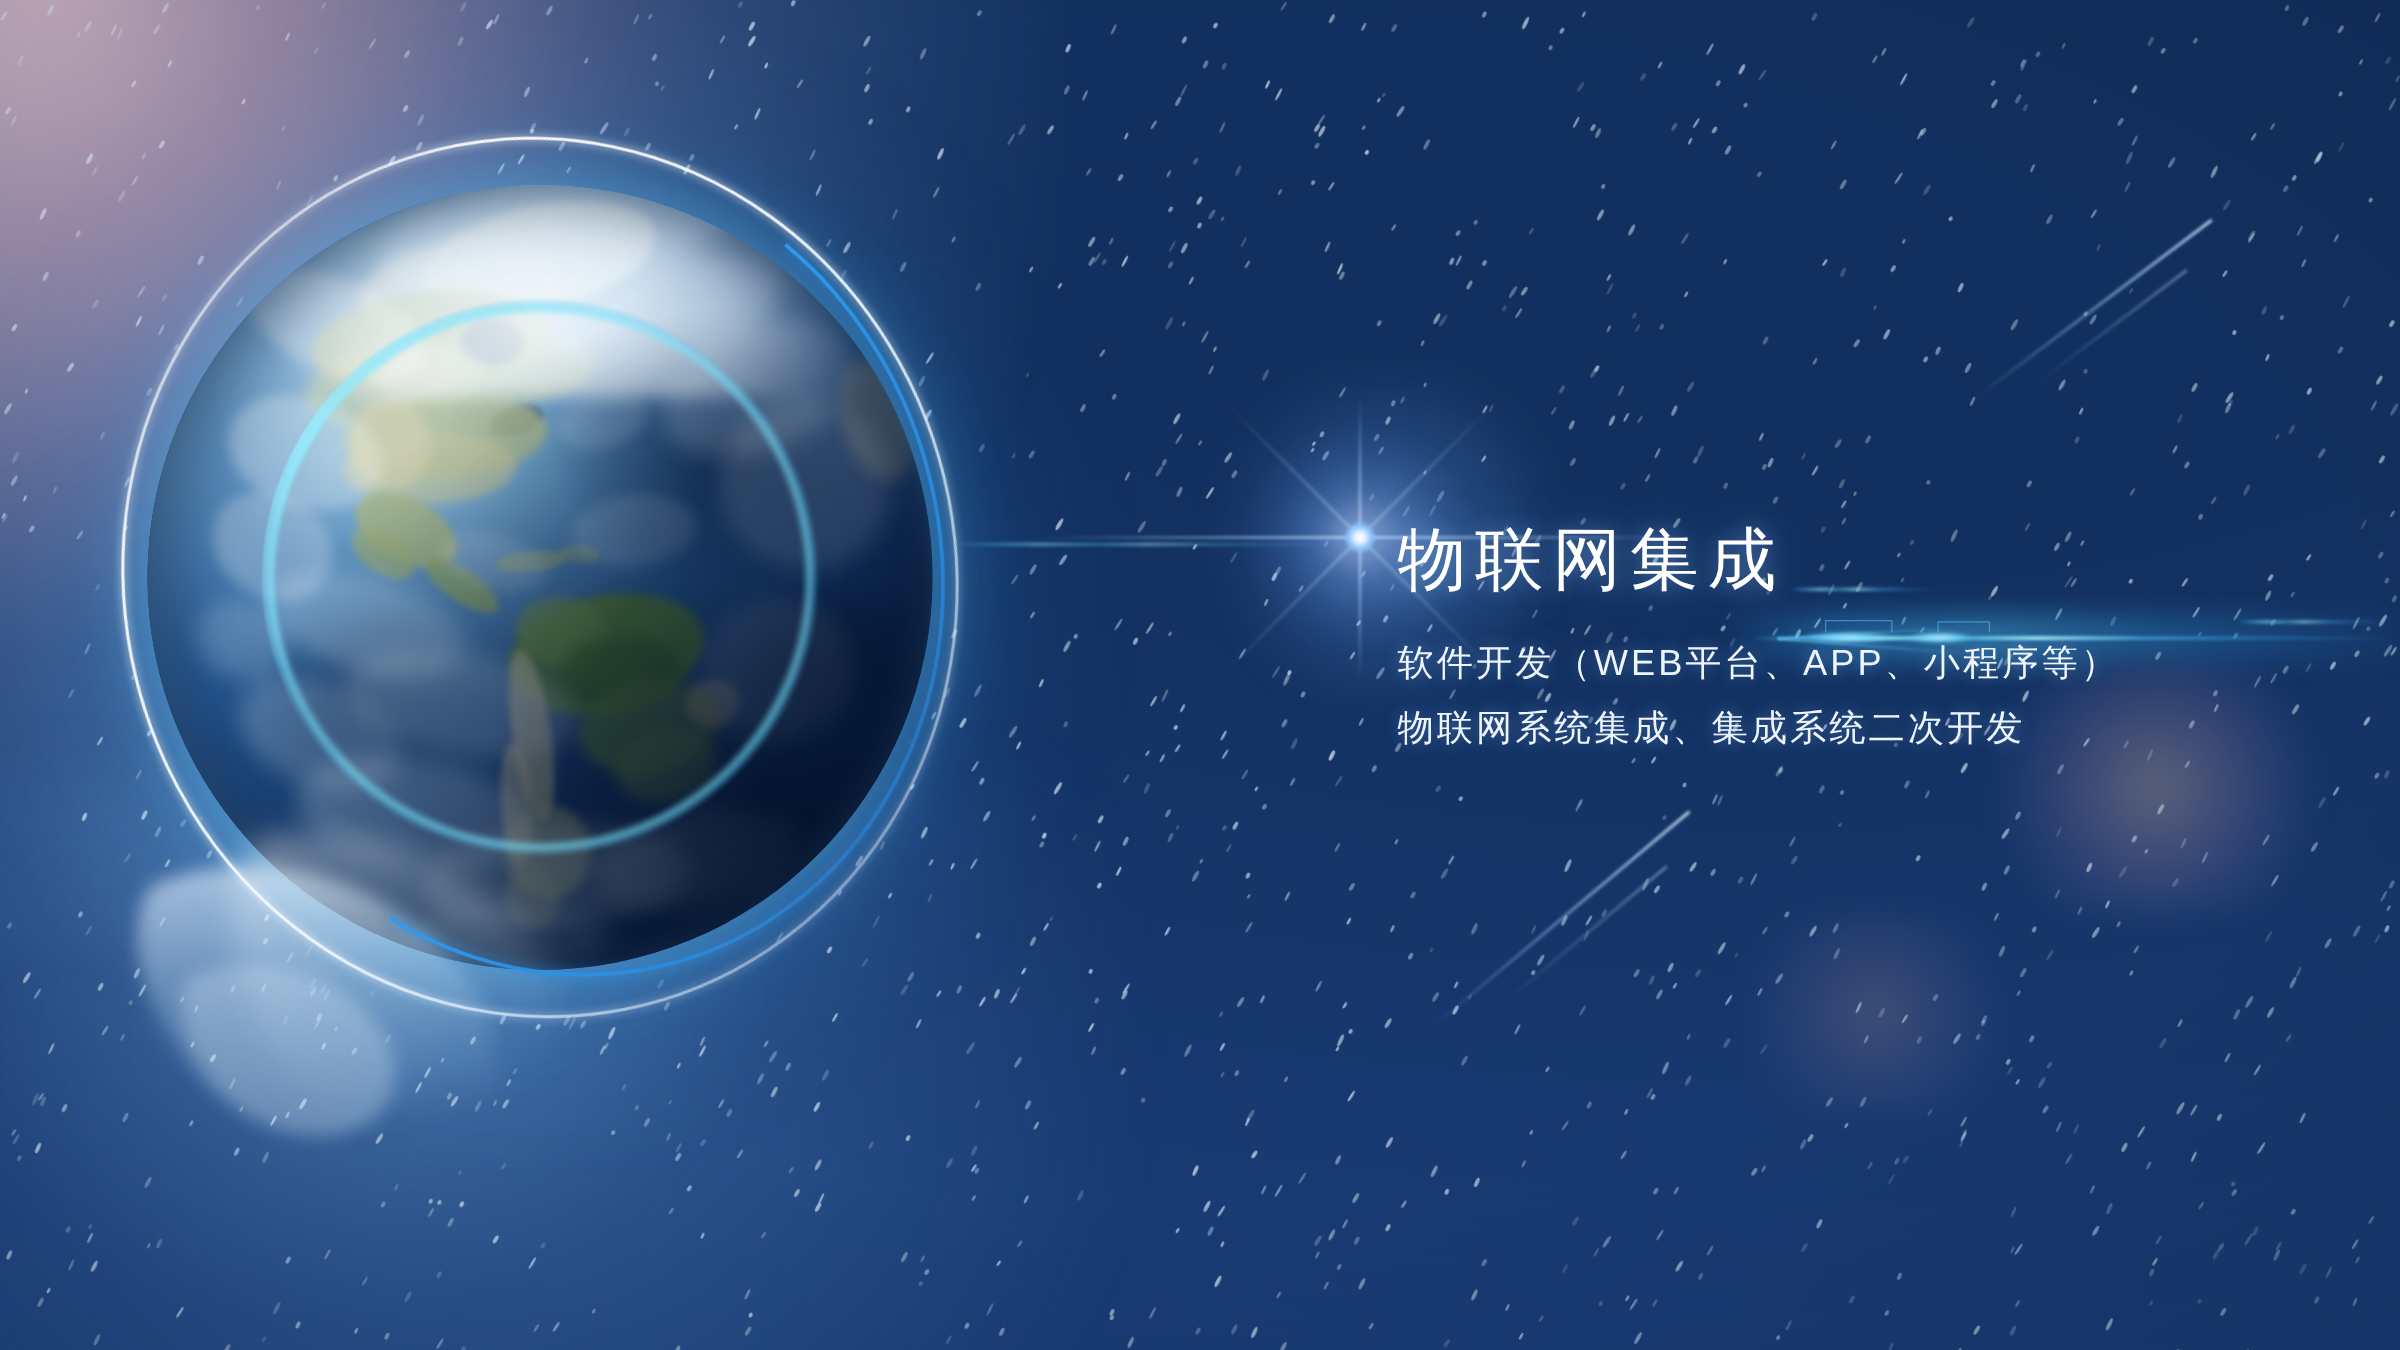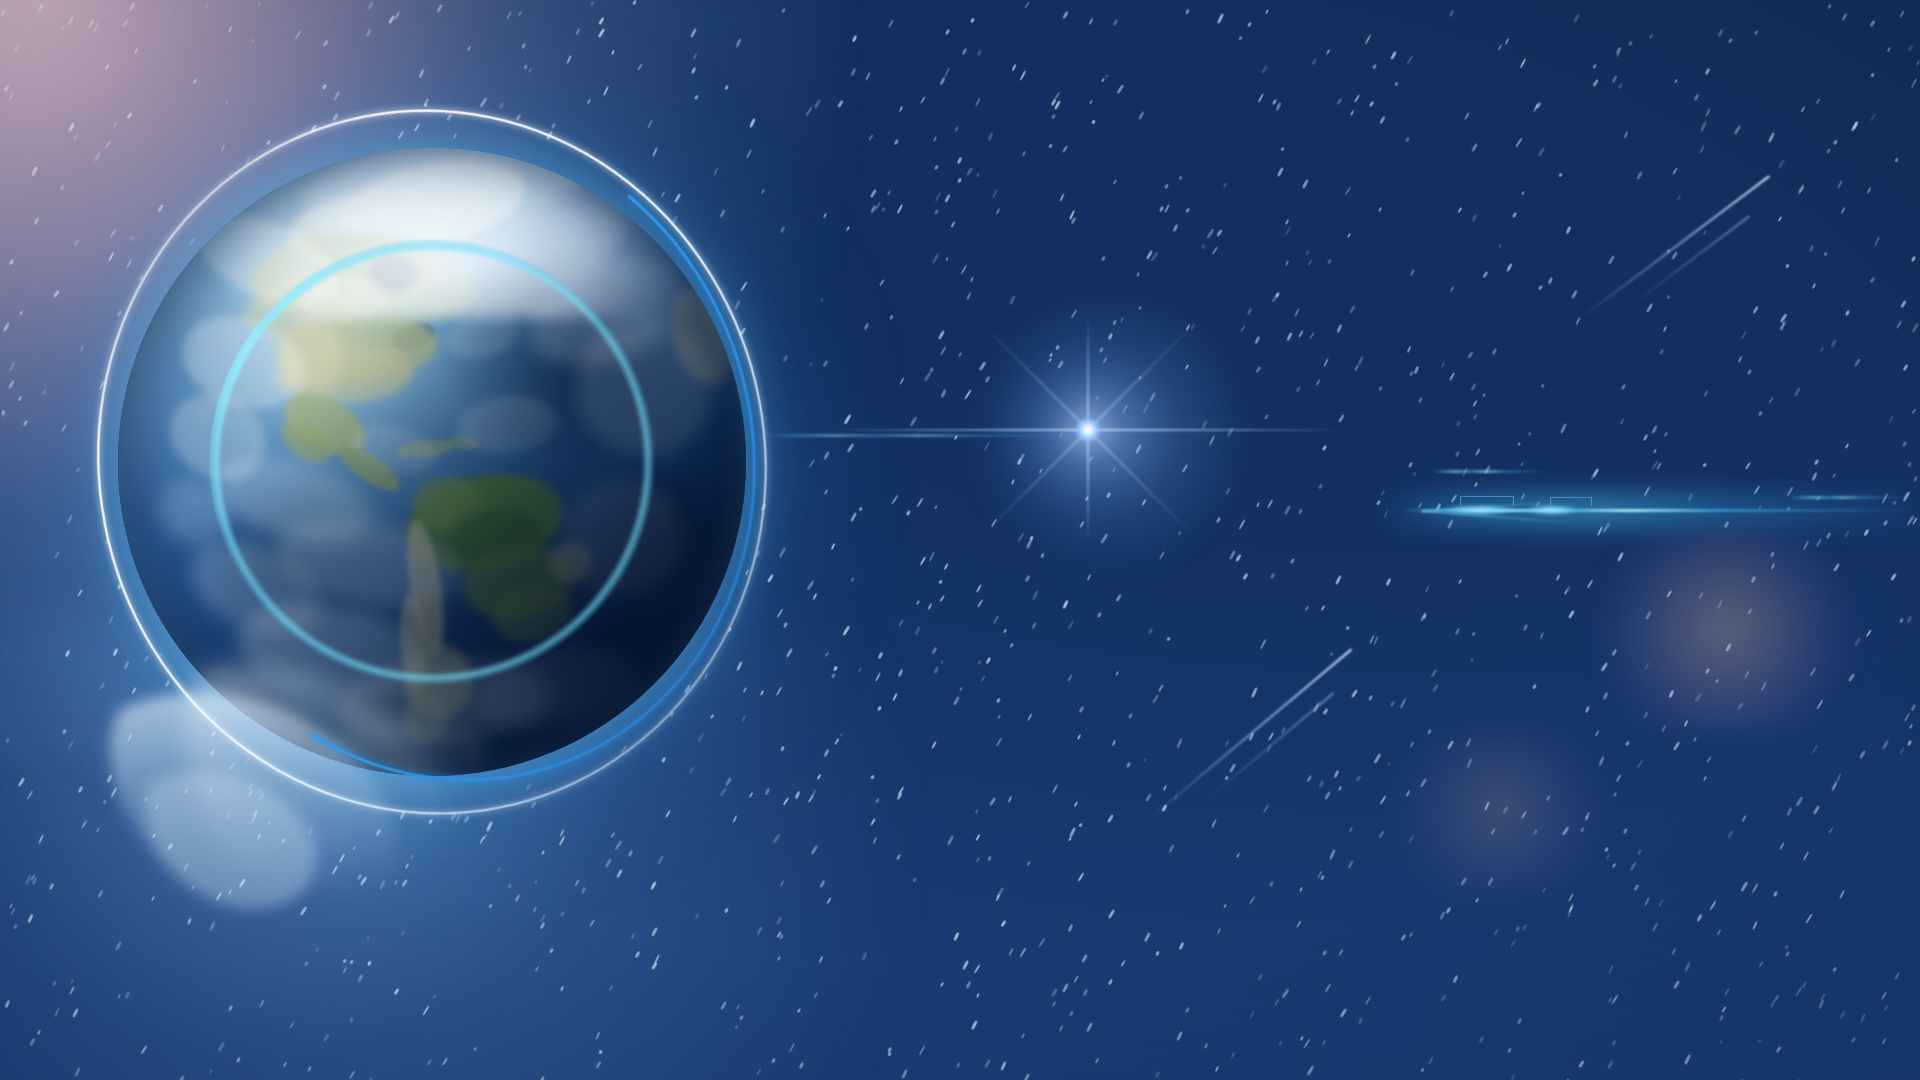--- a/index.html
+++ b/index.html
@@ -1568,15 +1568,20 @@
 
   <div class="comet" style="left:1120px;top:790px;width:300px;height:150px;transform:rotate(-40deg);transform-origin:left top;">
     <b style="left:0;top:40px;width:268px;"></b>
     <b class="dim" style="left:58px;top:62px;width:168px;"></b>
   </div>
 
   <div class="warmglow" style="left:1580px;top:530px;width:290px;height:200px;"></div>
   <div class="warmglow" style="left:1380px;top:730px;width:240px;height:160px;opacity:.55;"></div>
 
   <div class="copy">
+    <h1 class="headline">物联网集成</h1>
+    <div class="sub-block">
+      <p class="sub">软件开发（WEB平台、APP、小程序等）</p>
+      <p class="sub">物联网系统集成、集成系统二次开发</p>
+    </div>
   </div>
 
 </div>
 
 </body></html>

